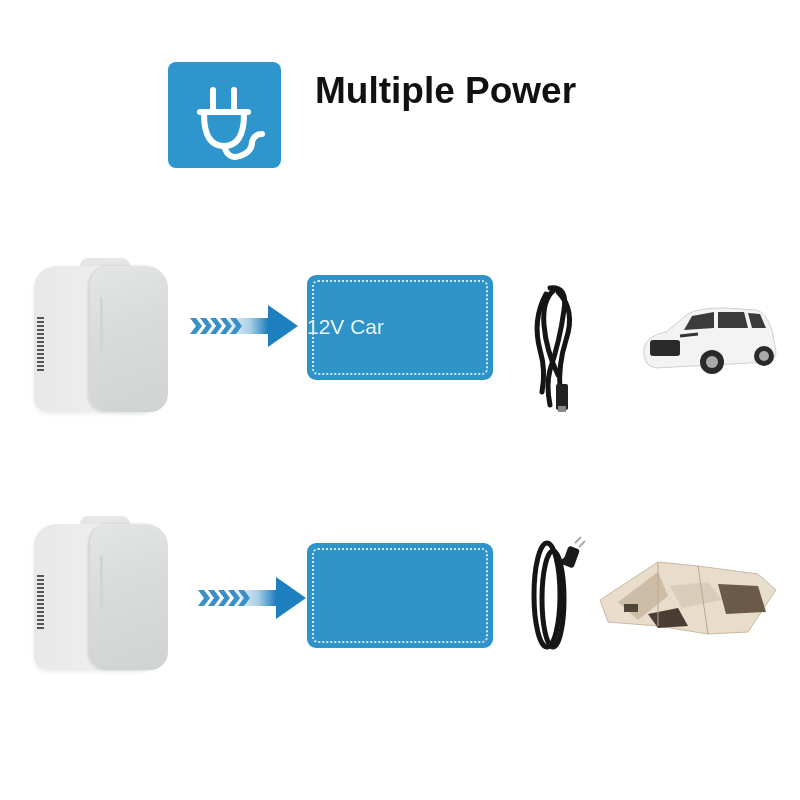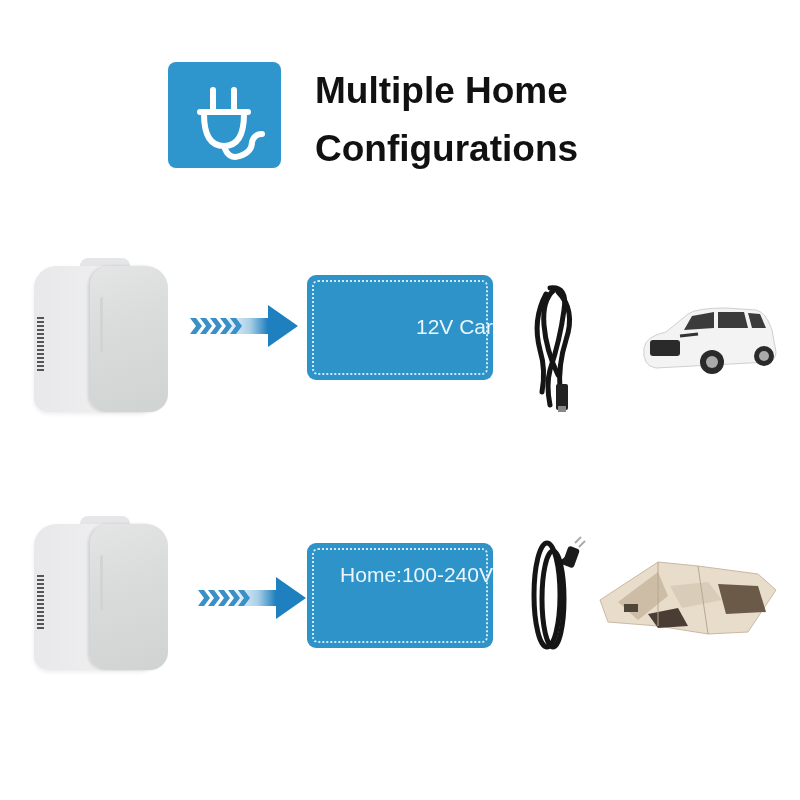--- a/index.html
+++ b/index.html
@@ -17,43 +17,42 @@
   .fridge .top { position:absolute; left:58px; top:6px; width:50px; height:14px; background:#e6e6e8; border-radius:8px 8px 0 0; }
   .fridge .door { position:absolute; left:68px; top:14px; width:78px; height:146px; background:linear-gradient(160deg,#e4e6e6 0%,#d9dcdb 40%,#cfd3d1 100%); border-radius:20px 22px 18px 16px; box-shadow:-2px 0 3px rgba(0,0,0,0.12); }
   .fridge .handle { position:absolute; left:78px; top:45px; width:3px; height:55px; background:#d2d3d4; border-radius:2px; }
   .fridge .vent { position:absolute; left:15px; top:65px; width:7px; height:55px;
                   background:repeating-linear-gradient(180deg,#555 0 2px,transparent 2px 4px); }
 
   
   .arrow { width:110px; height:50px; }
 
   
-  .info-box { background:#2e93c9; border-radius:9px; color:#eaf6fc; text-align:right; box-sizing:border-box; }
+  .info-box { background:#2e93c9; border-radius:9px; color:#eaf6fc; text-align:left; box-sizing:border-box; }
   .info-box::after { content:""; position:absolute; left:5px; top:5px; right:5px; bottom:5px; border:2px dotted #cfeaf7; border-radius:6px; pointer-events:none; }
   .info-text { font-size:21px; line-height:44px; }
 
   .cable, .car, .house { }
 </style>
 </head>
 <body>
 
 <div class="abs header-icon">
   <svg width="113" height="106" viewBox="0 0 113 106">
     <g fill="none" stroke="#ffffff" stroke-width="6" stroke-linecap="round" stroke-linejoin="round">
       <line x1="45" y1="28" x2="45" y2="48"></line>
       <line x1="66" y1="28" x2="66" y2="48"></line>
       <line x1="32" y1="50" x2="80" y2="50"></line>
       <path d="M36 52 Q36 84 56 84 Q76 84 76 52"></path>
       <path d="M56 84 Q60 98 72 94 Q84 90 84 80 Q86 72 94 72"></path>
     </g>
   </svg>
 </div>
 <div class="abs title">
-  <div>Multiple Home</div>
-  <div>Configurations</div>
+  <div>Multiple Power</div>
 </div>
 
 <div class="abs fridge" style="left:22px;top:252px;">
   <div class="top"></div>
     <div class="body"></div>
     <div class="vent"></div>
     <div class="door"></div>
     <div class="handle"></div>
 </div>
 <svg class="abs arrow" style="left:188px;top:300px;" viewBox="0 0 110 50">
@@ -119,21 +118,20 @@
   <polygon points="80,5 110,26 80,47" fill="#1f80c0"></polygon>
   <g fill="#3a8fc6">
     <polygon points="2,18 8,18 14,26 8,34 2,34 8,26"></polygon>
     <polygon points="12,18 18,18 24,26 18,34 12,34 18,26"></polygon>
     <polygon points="22,18 28,18 34,26 28,34 22,34 28,26"></polygon>
     <polygon points="32,18 38,18 44,26 38,34 32,34 38,26"></polygon>
     <polygon points="42,18 48,18 54,26 48,34 42,34 48,26"></polygon>
   </g>
 </svg>
 <div class="abs info-box" style="left:307px;top:543px;width:186px;height:105px;">
-  <div class="info-text" style="padding-top:10px;">Home:100-240V</div>
 </div>
 <svg class="abs cable" style="left:525px;top:535px;" width="65" height="130" viewBox="0 0 65 130">
   <g fill="none" stroke="#151515" stroke-width="5" stroke-linecap="round">
     <ellipse cx="22" cy="60" rx="13" ry="52"></ellipse>
     <ellipse cx="28" cy="64" rx="11" ry="48"></ellipse>
     <path d="M34 30 L44 22"></path>
   </g>
   <rect x="40" y="12" width="12" height="20" rx="3" fill="#1b1b1b" transform="rotate(20 46 22)"></rect>
   <line x1="50" y1="8" x2="56" y2="2" stroke="#aaa" stroke-width="2"></line>
   <line x1="54" y1="12" x2="60" y2="6" stroke="#aaa" stroke-width="2"></line>

